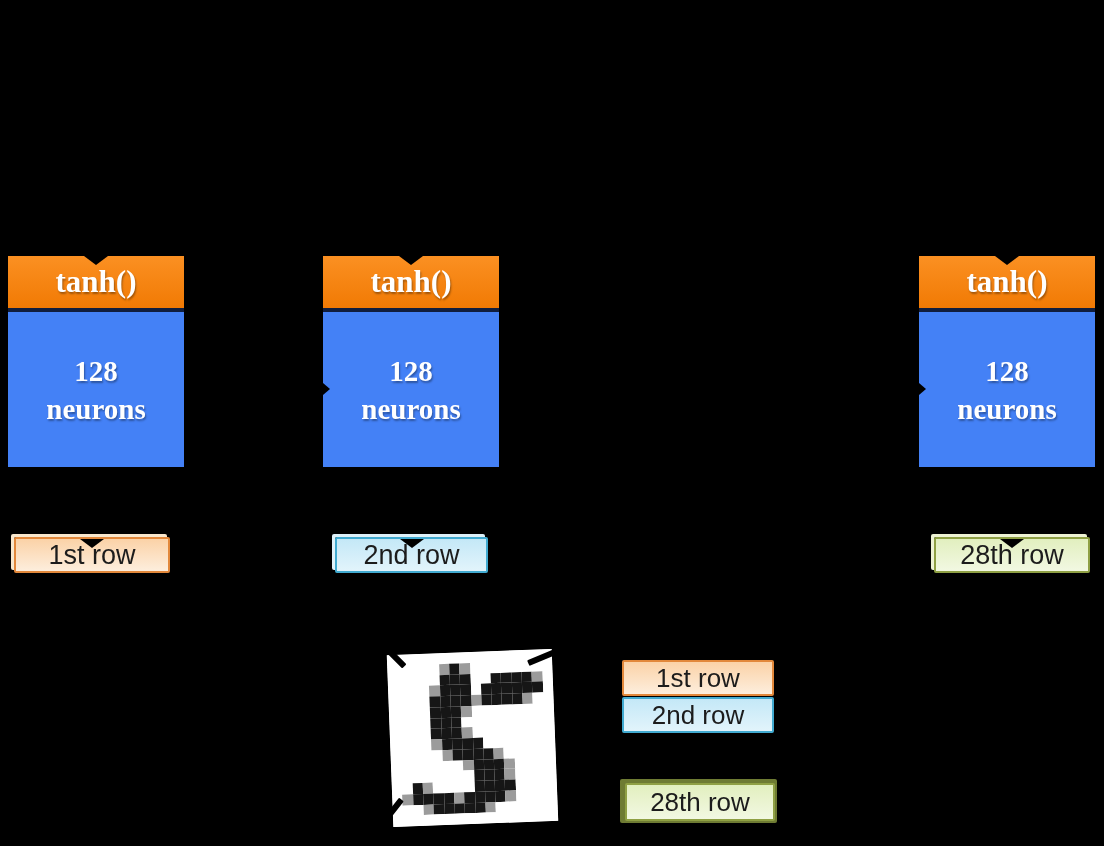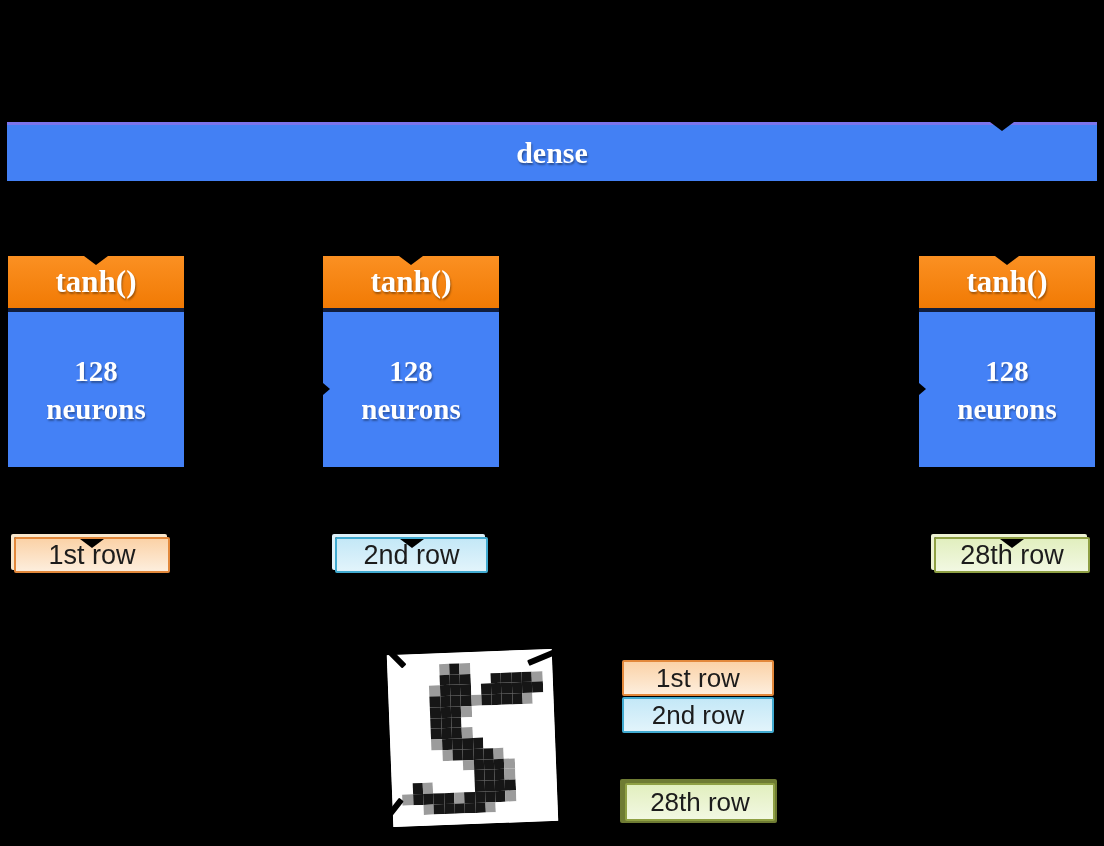--- a/index.html
+++ b/index.html
@@ -96,23 +96,20 @@
   .l3-side{
     position:absolute;left:620px;top:779px;width:157px;height:44px;
     background:var(--legend-green-side);border-radius:2px;z-index:1;
   }
 </style>
 </head>
 <body>
 
 <div id="canvas">
 
-  <div class="dense-bar">
-    <span class="bar-label">dense</span>
-  </div>
   <div class="notch-down dense-notch"></div>
 
   <div class="block b1">
     <div class="notch-down notch-center"></div>
     <div class="block-header">
       <span>tanh()</span>
     </div>
     <div class="block-divider"></div>
     <div class="block-body">
       <div>128</div>

